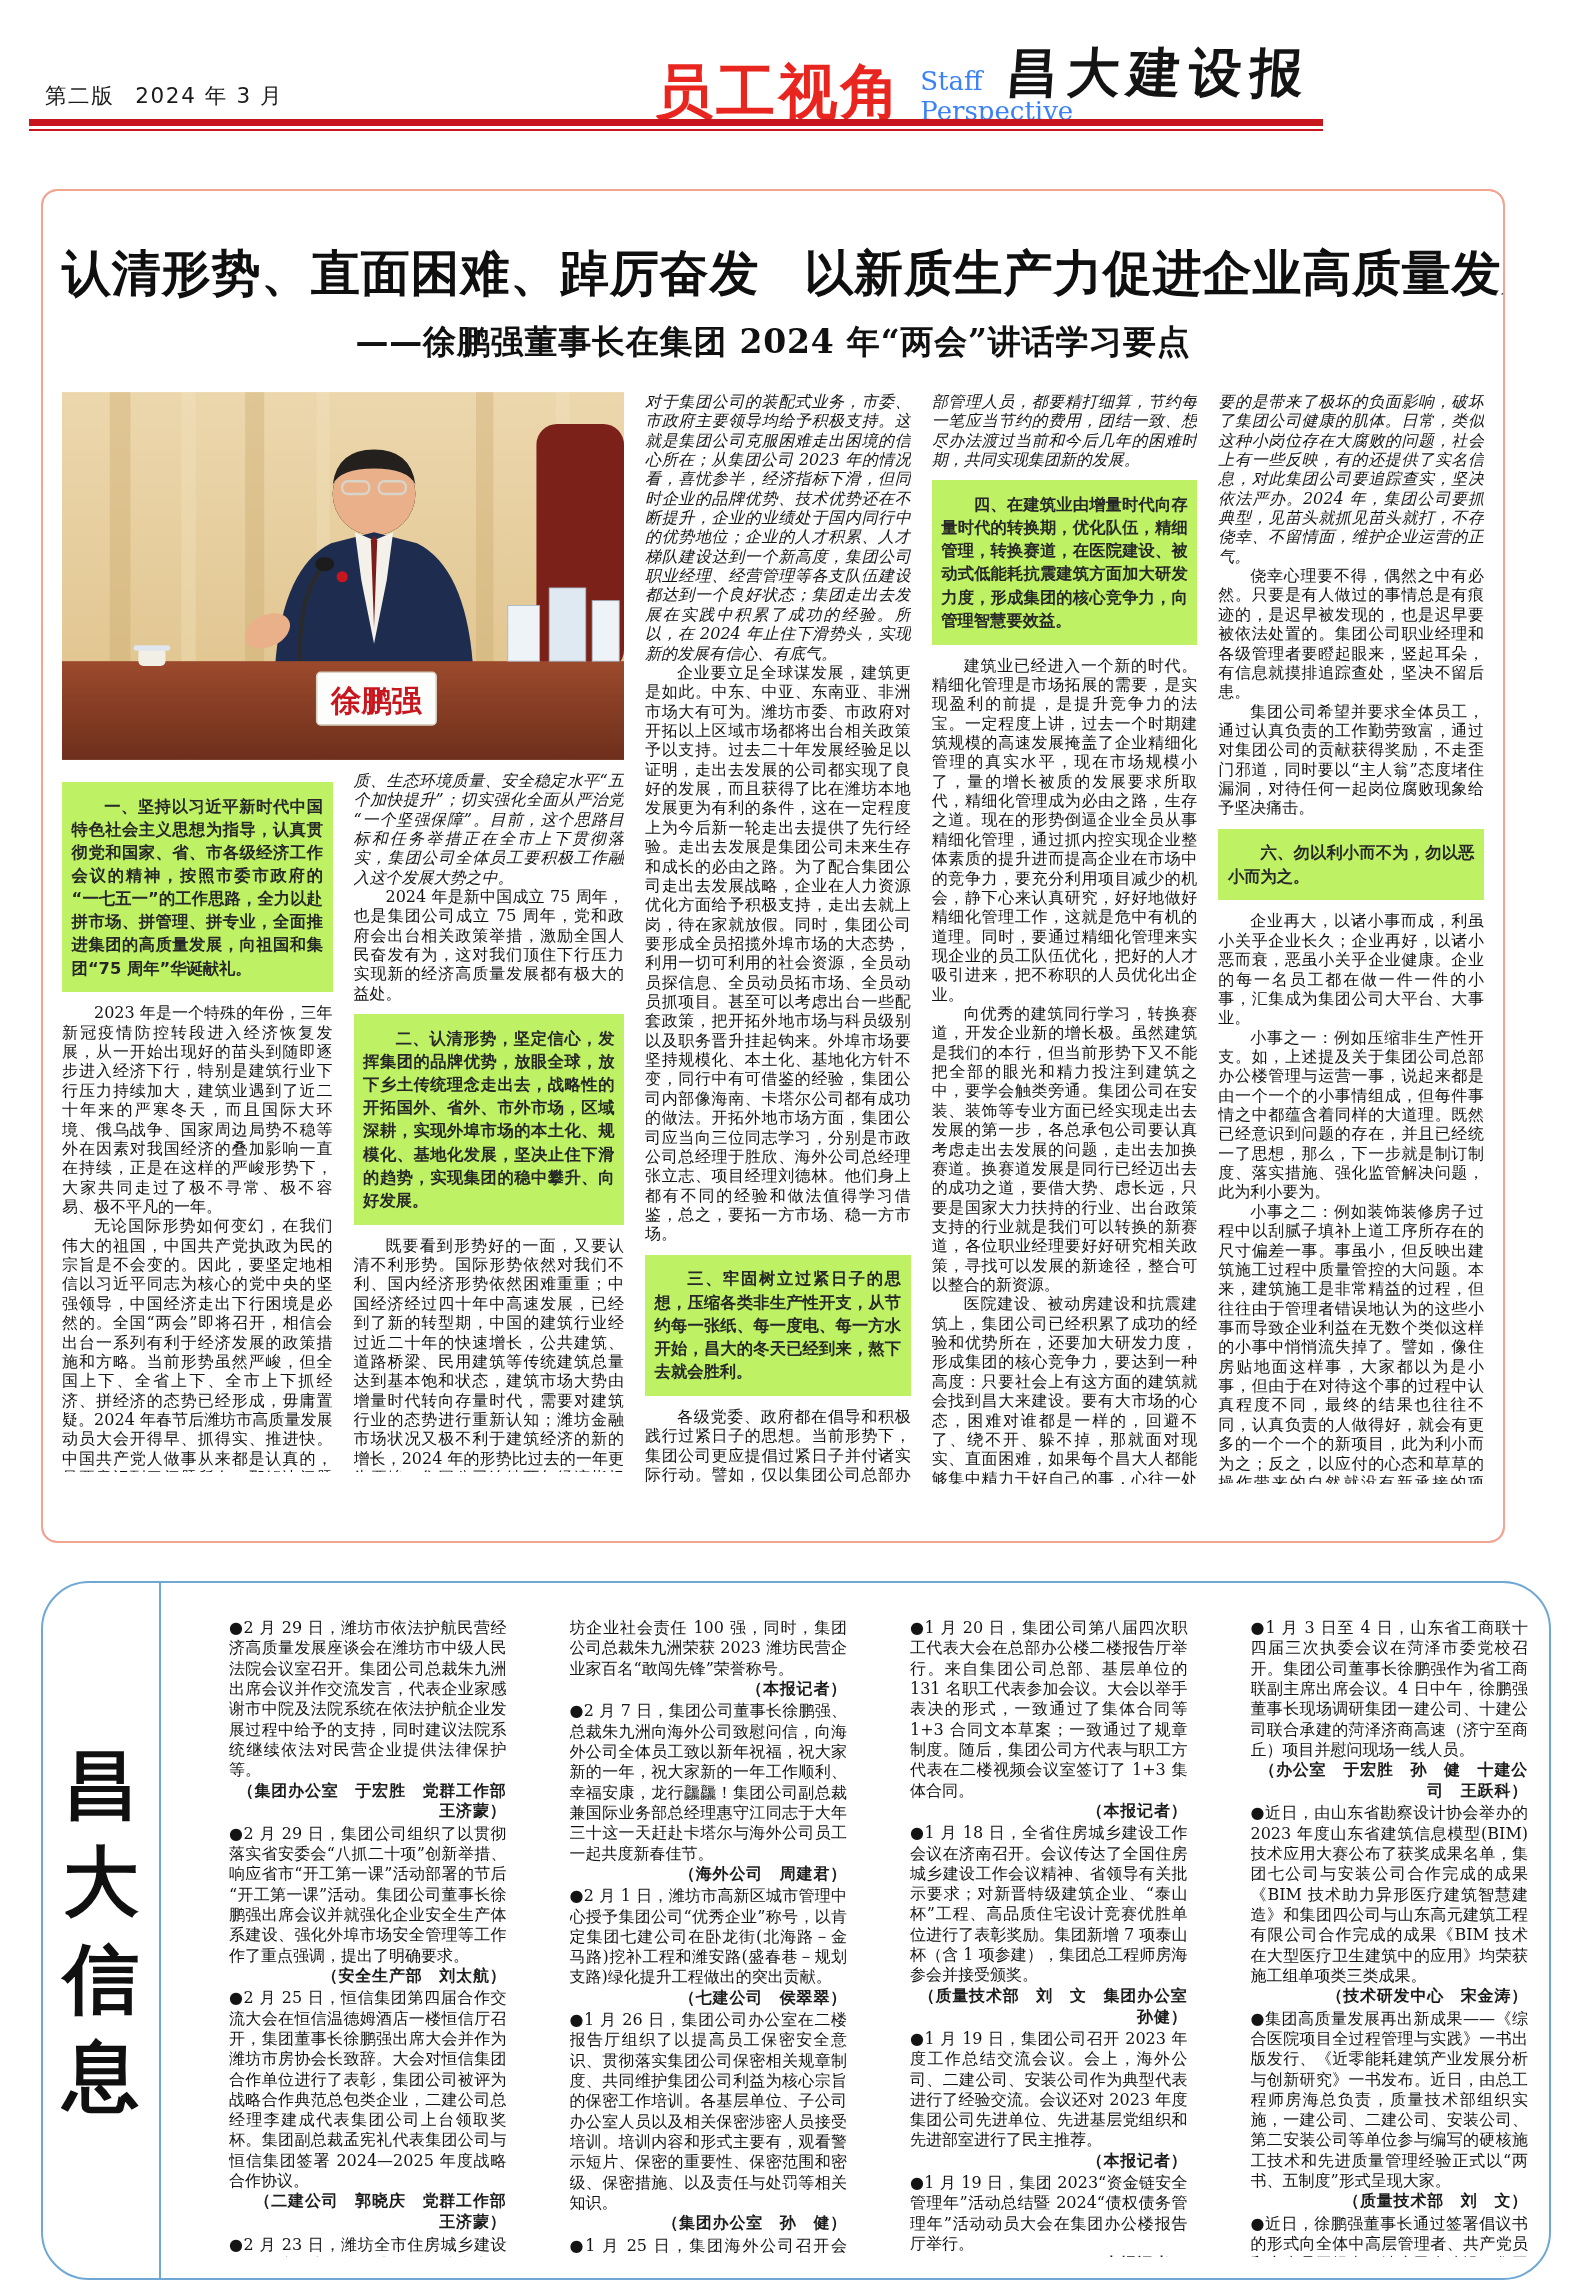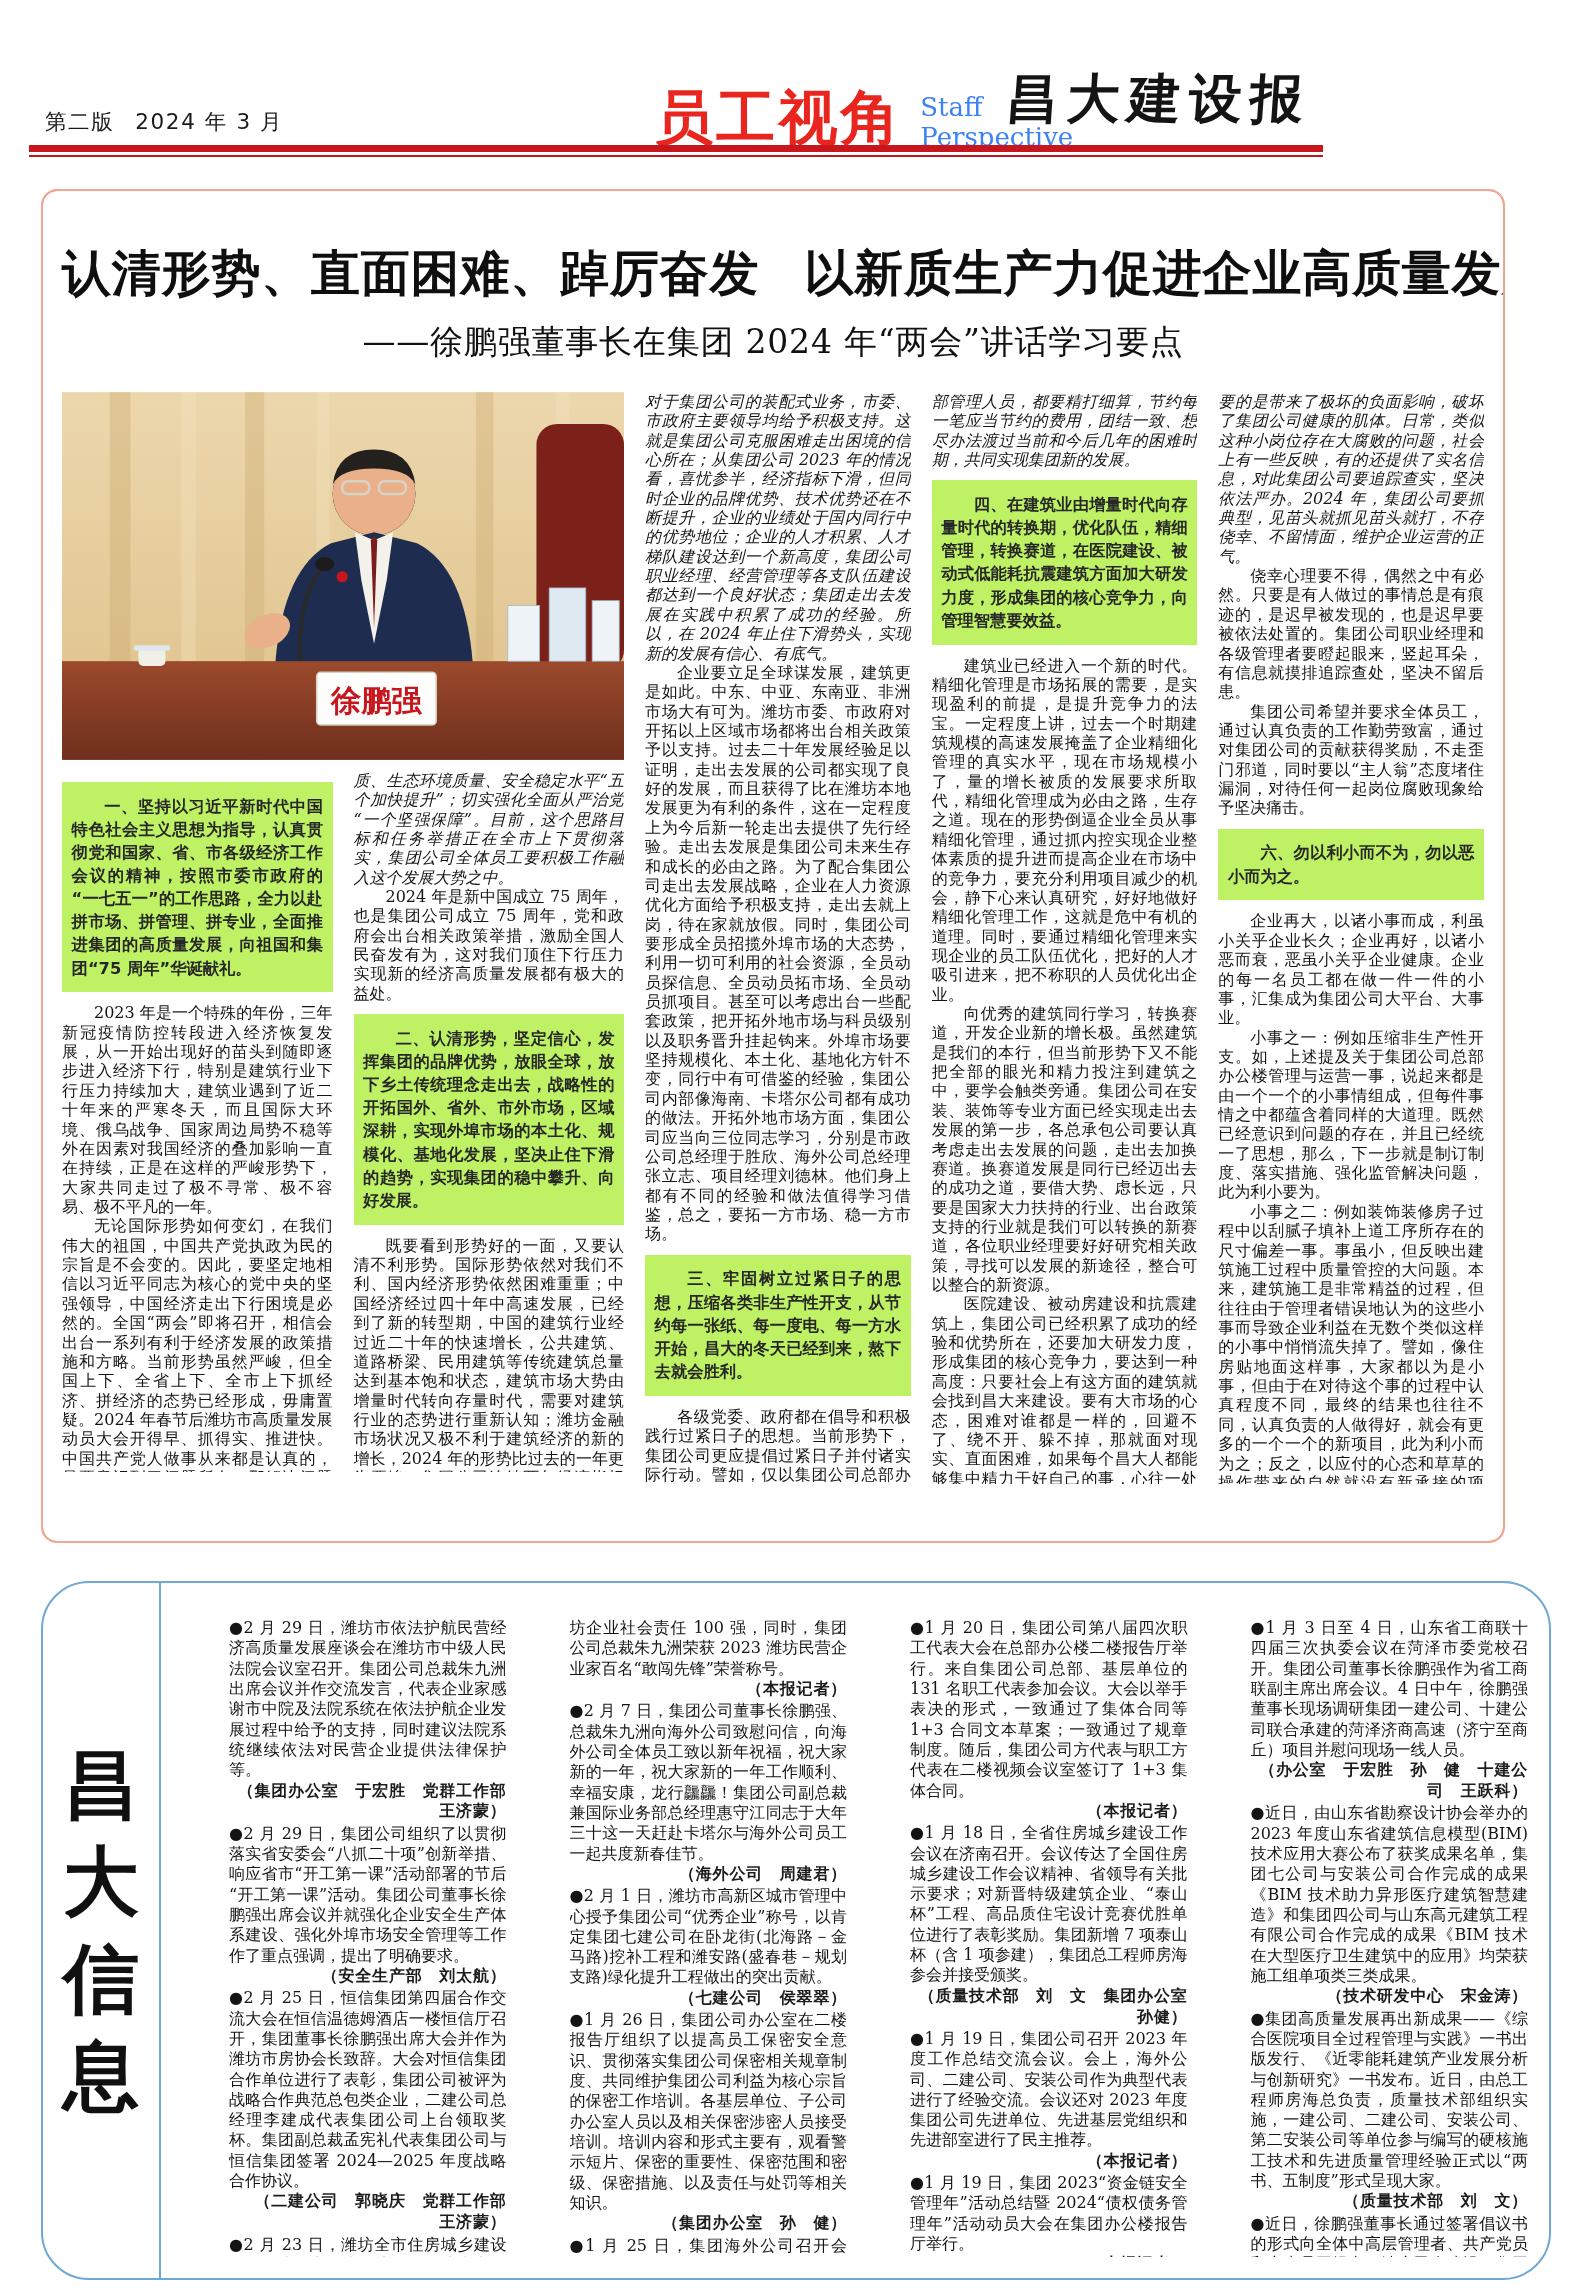--- a/index.html
+++ b/index.html
@@ -2,21 +2,21 @@
 <html lang="zh" style="font-size:12.7px"><head>
 <meta charset="utf-8">
 <style>
   html,body{margin:0;padding:0;}
   body{
     width:1592px;height:2295px;position:relative;background:#ffffff;
     font-family:"DejaVu Serif","Liberation Serif",serif;color:#111;
     overflow:hidden;
   }
   
-  .hdr{position:absolute;top:0;left:0;width:1352px;height:127px;margin-top:26px;}
+  .hdr{position:absolute;top:0;left:0;width:1352px;height:127px;}
   .edition{position:absolute;left:45px;top:81px;font-size:21.5px;letter-spacing:1.6px;color:#1a1a1a;
     font-family:"DejaVu Sans","Liberation Sans",sans-serif;}
   .edition span{margin-right:21px;}
   .banner{position:absolute;left:654px;top:62px;display:flex;align-items:flex-start;}
   .banner-cn{font-size:59px;line-height:1;font-weight:900;color:#e8261f;letter-spacing:3.2px;
     font-family:"DejaVu Sans","Liberation Sans",sans-serif;}
   .banner-en{margin-left:17.5px;margin-top:4.8px;color:#3b82f6;font-size:26px;line-height:1.15;
     font-family:"DejaVu Serif","Liberation Serif",serif;}
   .masthead{position:absolute;right:41px;top:38px;font-size:53px;font-weight:900;color:#141414;
     letter-spacing:8px;font-family:"DejaVu Serif","Liberation Serif",serif;transform:skewX(-4deg);}
@@ -27,21 +27,21 @@
   .article-box{position:absolute;left:41px;top:189px;width:1464px;height:1354px;
     border:2.4px solid #f2a692;border-radius:16px;box-sizing:border-box;padding:24px 19px;overflow:hidden;}
   .corner{position:absolute;width:49px;height:49px;border:5.6px solid #e8261f;}
   .c-tl{top:-4.8px;left:-4.8px;border-right:none;border-bottom:none;border-top-left-radius:19px;}
   .c-tr{top:-4.8px;right:-4.8px;border-left:none;border-bottom:none;border-top-right-radius:19px;}
   .c-bl{bottom:-4.8px;left:-4.8px;border-right:none;border-top:none;border-bottom-left-radius:19px;}
   .c-br{bottom:-4.8px;right:-4.8px;border-left:none;border-top:none;border-bottom-right-radius:19px;}
   .headline{margin-top:32px;text-align:center;font-size:49px;font-weight:900;color:#0f0f0f;
     letter-spacing:0.8px;line-height:1.1;font-family:"DejaVu Serif","Liberation Serif",serif;white-space:nowrap;}
   .headline .gap{display:inline-block;width:45px;}
-  .subhead{margin-top:19px;text-align:center;font-size:33px;font-weight:400;color:#111;
+  .subhead{margin-top:19px;text-align:center;font-size:33px;font-weight:700;color:#111;
     letter-spacing:0.8px;font-family:"DejaVu Serif","Liberation Serif",serif;}
   .cols{display:flex;gap:21px;margin-top:27px;height:1092px;overflow:hidden;}
   .left-block{width:562px;flex:none;}
   .photo{width:562px;height:368px;display:block;}
   .left-cols{display:flex;gap:21px;margin-top:11px;height:701px;overflow:hidden;}
   .col{flex:1;min-width:0;overflow:hidden;}
   .blk{margin:0;font-size:16px;line-height:1.21;text-align:justify;color:#141414;}
   .blk.p{text-indent:2em;}
   .blk.cont{text-indent:0;font-style:italic;}
   .blk.box{background:#bef264;font-weight:700;color:#272727;text-indent:2em;

